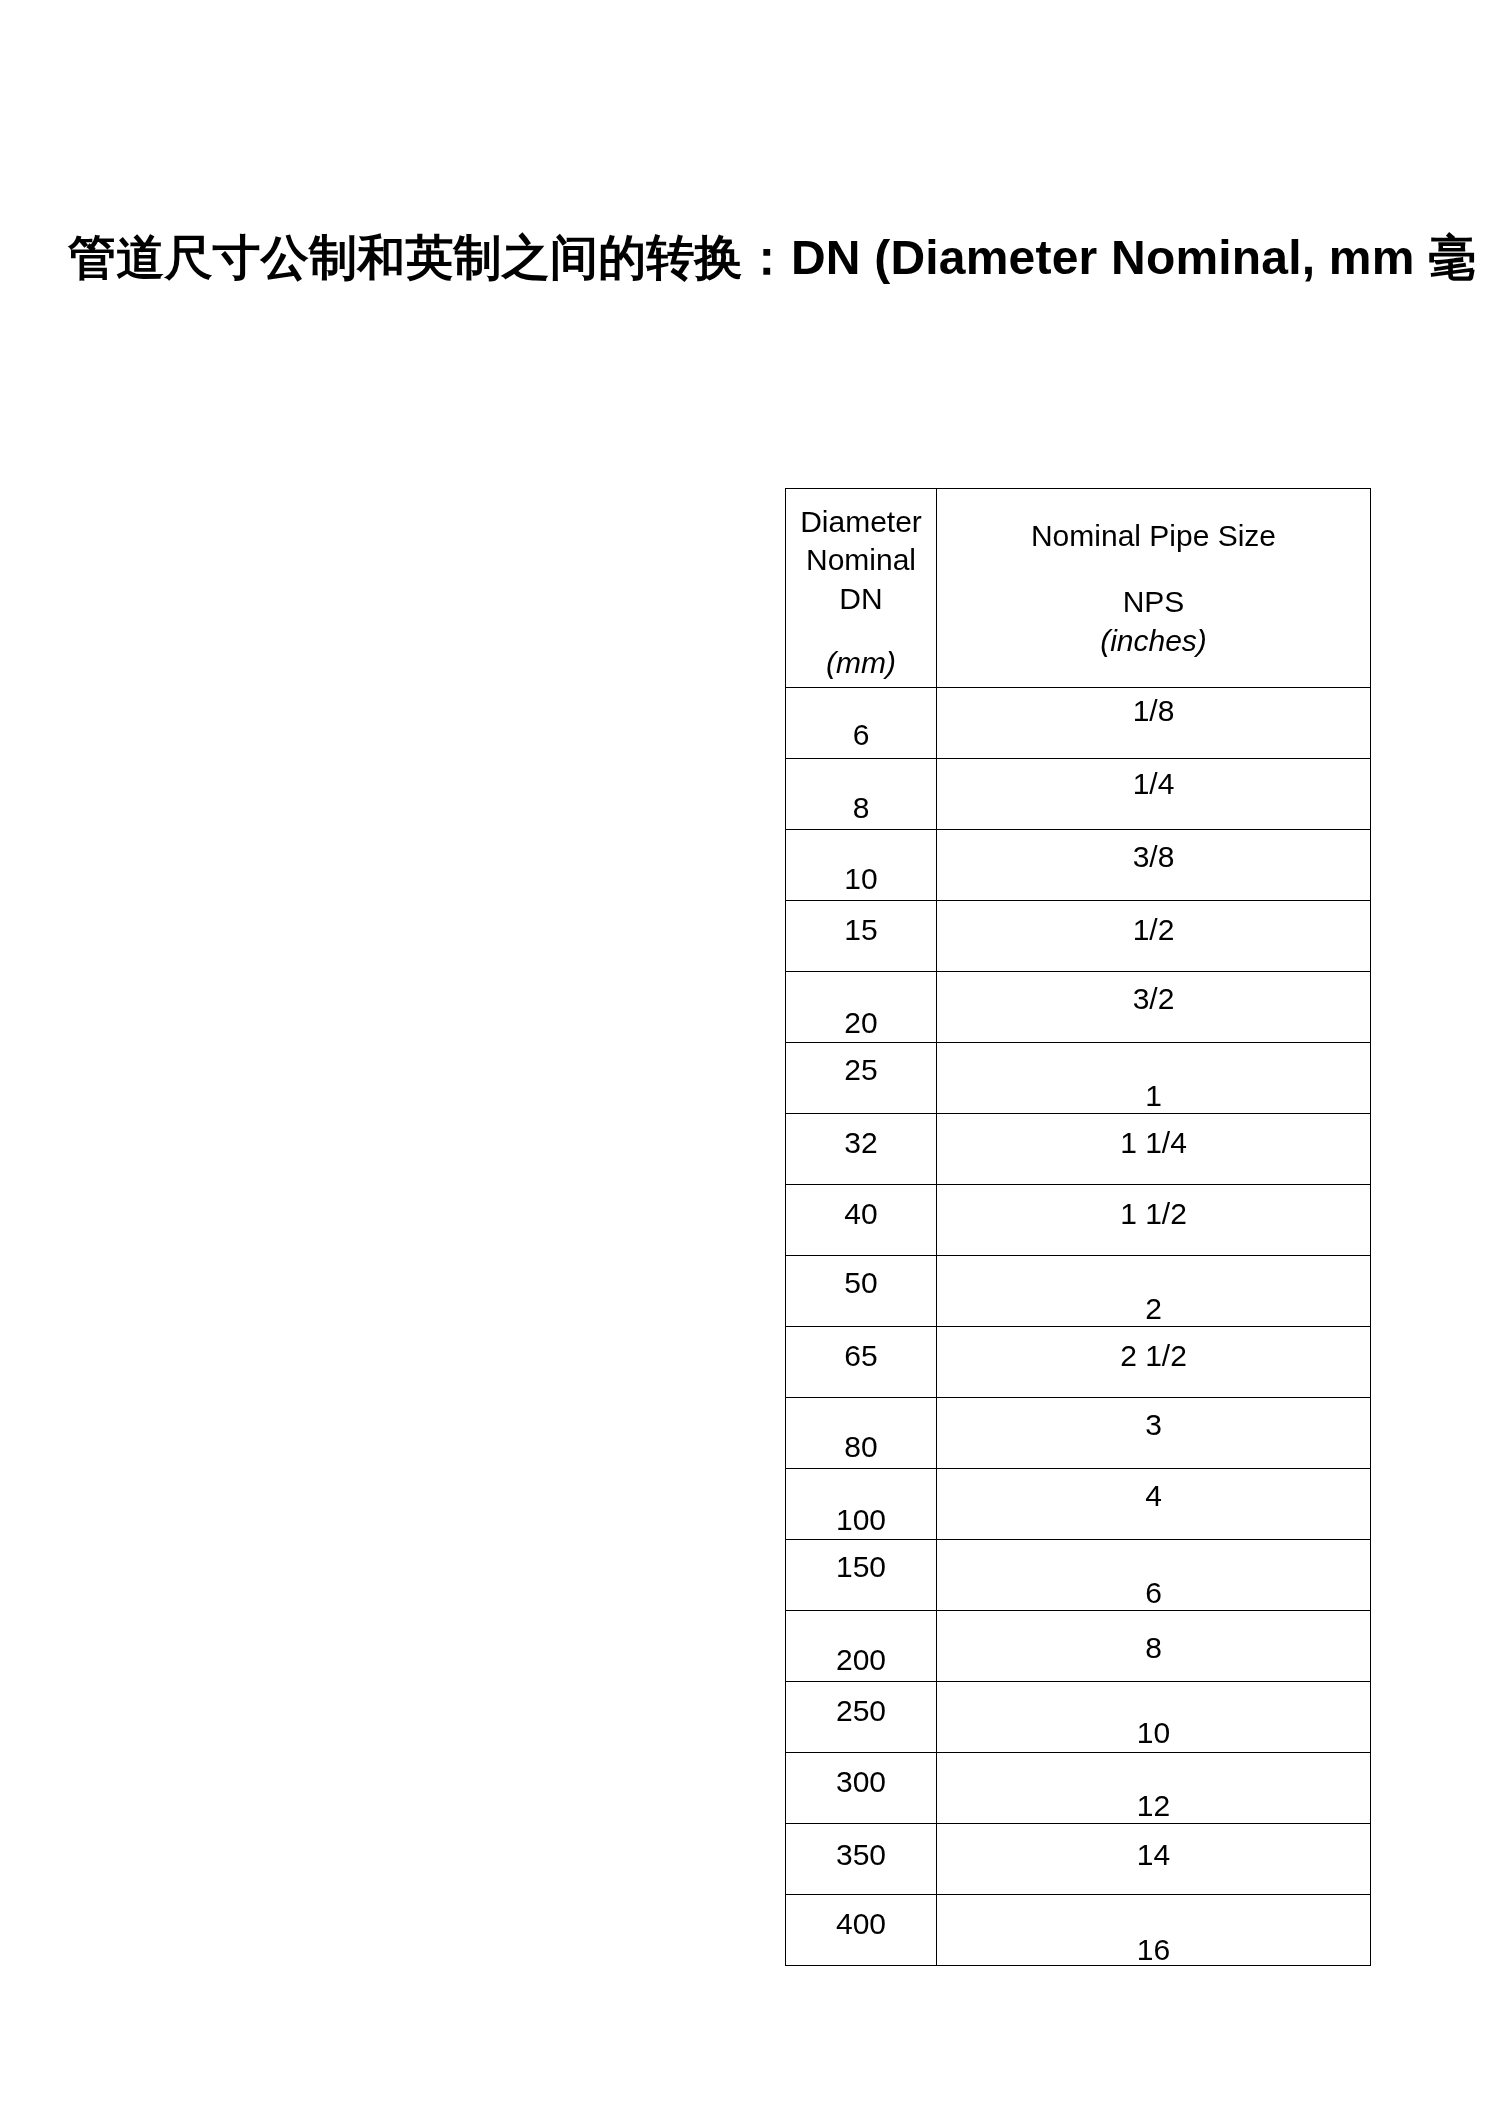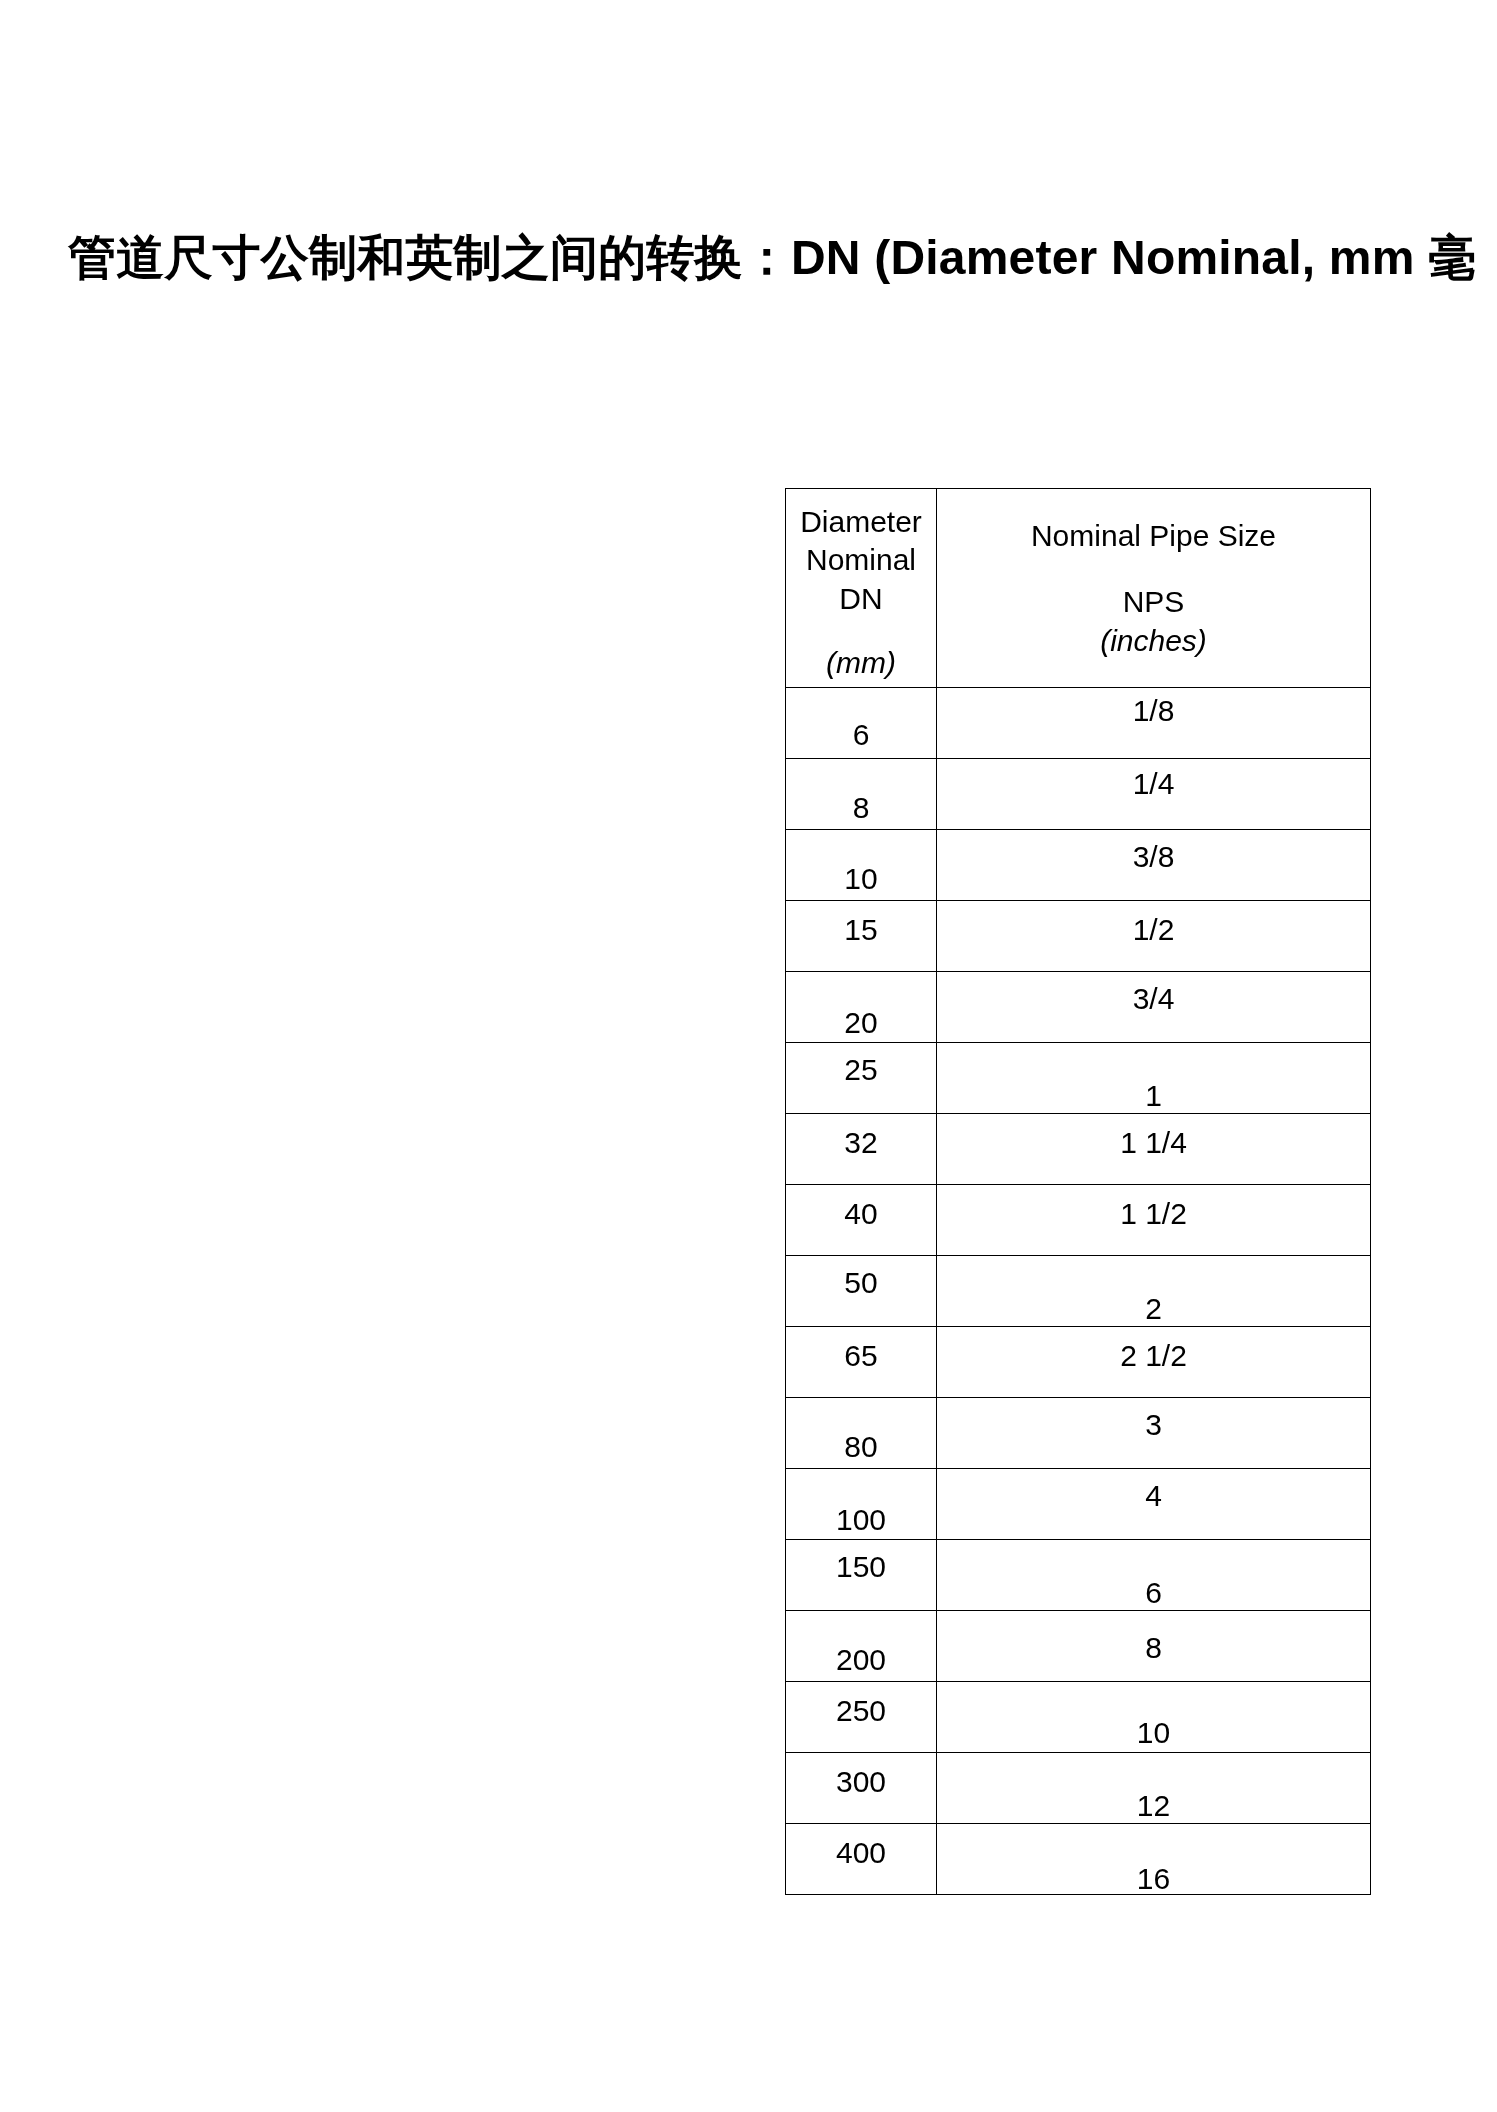--- a/index.html
+++ b/index.html
@@ -148,21 +148,21 @@
         </td>
         <td class="col-nps">
           <span class="cell-val" style="top: 14px;">1/2</span>
         </td>
       </tr>
       <tr class="data-row">
         <td class="col-dn">
           <span class="cell-val" style="top: 36px;">20</span>
         </td>
         <td class="col-nps">
-          <span class="cell-val" style="top: 12px;">3/4</span>
+          <span class="cell-val" style="top: 12px;">3/2</span>
         </td>
       </tr>
       <tr class="data-row">
         <td class="col-dn">
           <span class="cell-val" style="top: 12px;">25</span>
         </td>
         <td class="col-nps">
           <span class="cell-val" style="top: 38px;">1</span>
         </td>
       </tr>
@@ -237,20 +237,28 @@
         <td class="col-nps">
           <span class="cell-val" style="top: 36px;">10</span>
         </td>
       </tr>
       <tr class="data-row">
         <td class="col-dn">
           <span class="cell-val" style="top: 14px;">300</span>
         </td>
         <td class="col-nps">
           <span class="cell-val" style="top: 38px;">12</span>
+        </td>
+      </tr>
+      <tr class="data-row">
+        <td class="col-dn">
+          <span class="cell-val" style="top: 16px;">350</span>
+        </td>
+        <td class="col-nps">
+          <span class="cell-val" style="top: 16px;">14</span>
         </td>
       </tr>
       <tr class="data-row">
         <td class="col-dn">
           <span class="cell-val" style="top: 14px;">400</span>
         </td>
         <td class="col-nps">
           <span class="cell-val" style="top: 40px;">16</span>
         </td>
       </tr>

